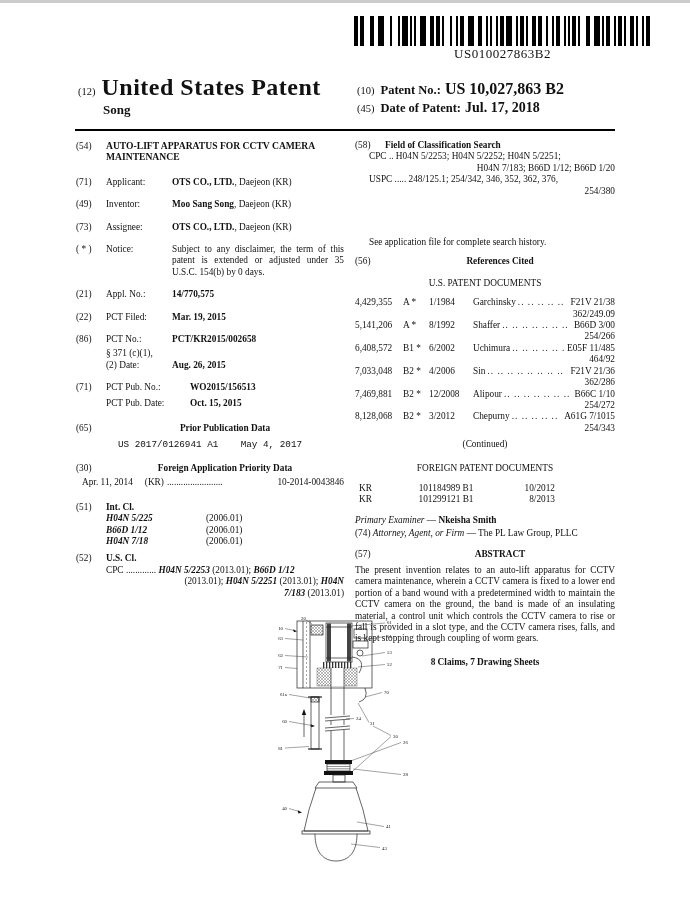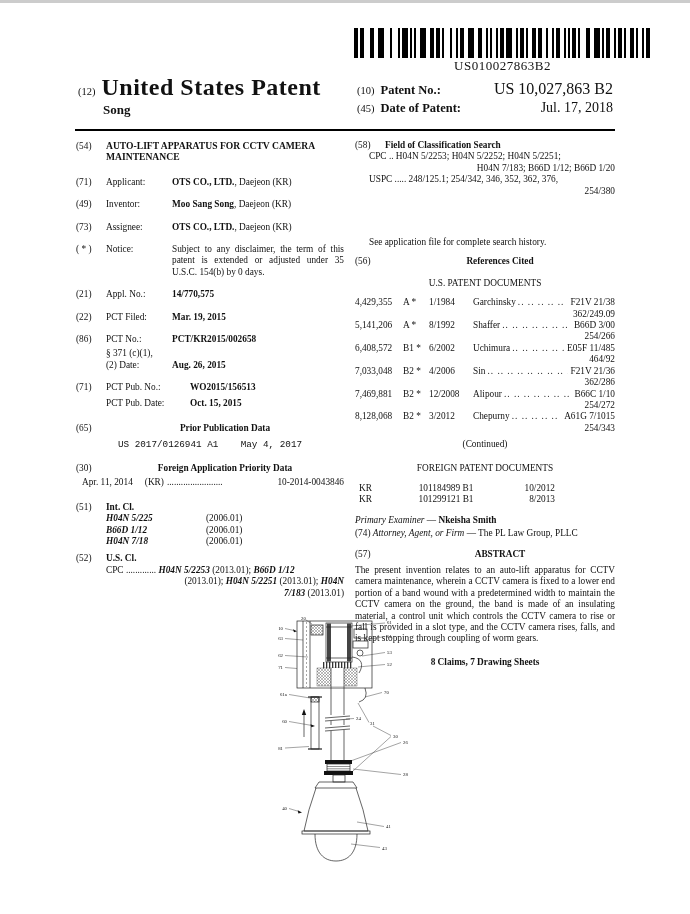--- a/index.html
+++ b/index.html
@@ -1,33 +1,33 @@
 <!DOCTYPE html>
 <html><head>
 <meta charset="utf-8">
 <style>
   html,body{margin:0;padding:0;background:#fff;}
   #page{position:relative;width:690px;height:914px;background:#fff;overflow:hidden;
         font-family:"Liberation Serif", serif;color:#111;}
   #top-edge{position:absolute;left:0;top:0;width:690px;height:3px;background:#ccc;}
   
-  #barcode{position:absolute;left:350px;top:28px;width:305px;text-align:center;}
+  #barcode{position:absolute;left:350px;top:16px;width:305px;text-align:center;}
   #barcode-bars{display:flex;justify-content:center;align-items:stretch;height:30px;}
   #barcode-bars .b{height:100%;}
   #barcode-text{font-size:13px;letter-spacing:.5px;margin-top:0px;}
   
   #hdr-left{position:absolute;left:78px;top:74px;}
   #hdr-left .line1{display:flex;align-items:baseline;}
   .paren-num{font-size:10.5px;margin-right:6px;}
   #doc-kind{font-size:24px;font-weight:bold;letter-spacing:.5px;}
   #surname{font-size:13px;font-weight:bold;margin-left:25px;margin-top:1px;}
   #hdr-right{position:absolute;left:357px;top:80px;width:256px;}
   #hdr-right .hrow{display:flex;align-items:baseline;margin-bottom:2px;}
   #hdr-right .hlbl{font-size:12.5px;font-weight:bold;margin-right:4px;}
-  #hdr-right .hval{flex:1;text-align:right;font-weight:normal;}
+  #hdr-right .hval{flex:1;font-weight:bold;}
   #patent-no{font-size:16px;}
   #patent-date{font-size:14px;}
   #hdr-rule{position:absolute;left:75px;top:129px;width:540px;height:2px;background:#000;}
   
   .col{position:absolute;top:140px;font-size:9.3px;line-height:11.4px;}
   #col-left{left:76px;width:268px;}
   #col-right{left:355px;width:260px;}
   .sec{margin-bottom:11px;}
   .row{display:flex;align-items:baseline;}
   .num{width:30px;flex:none;}

